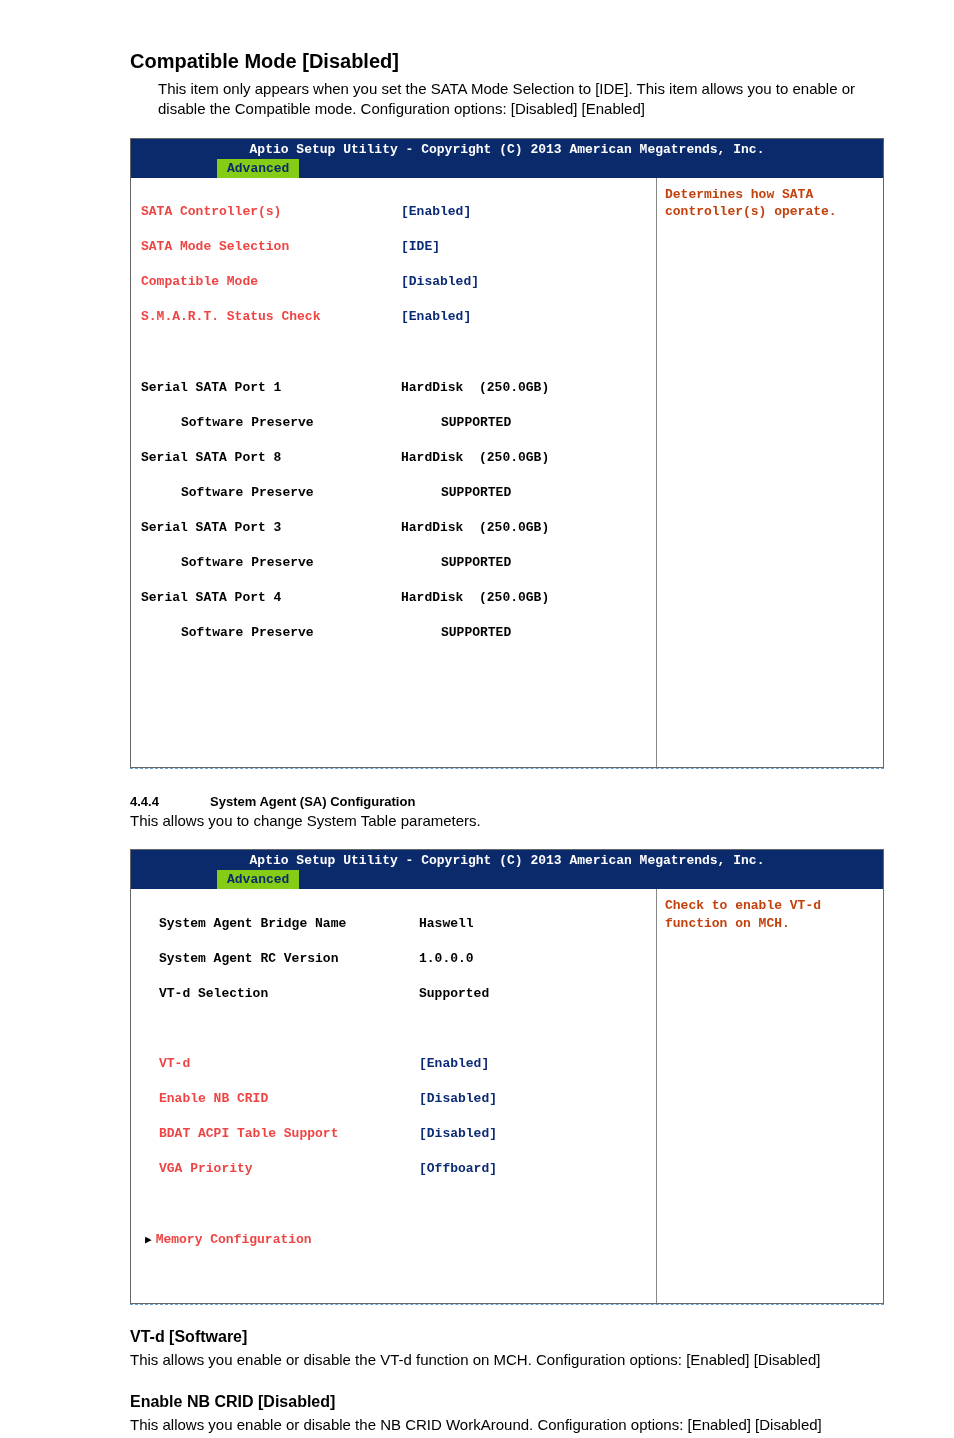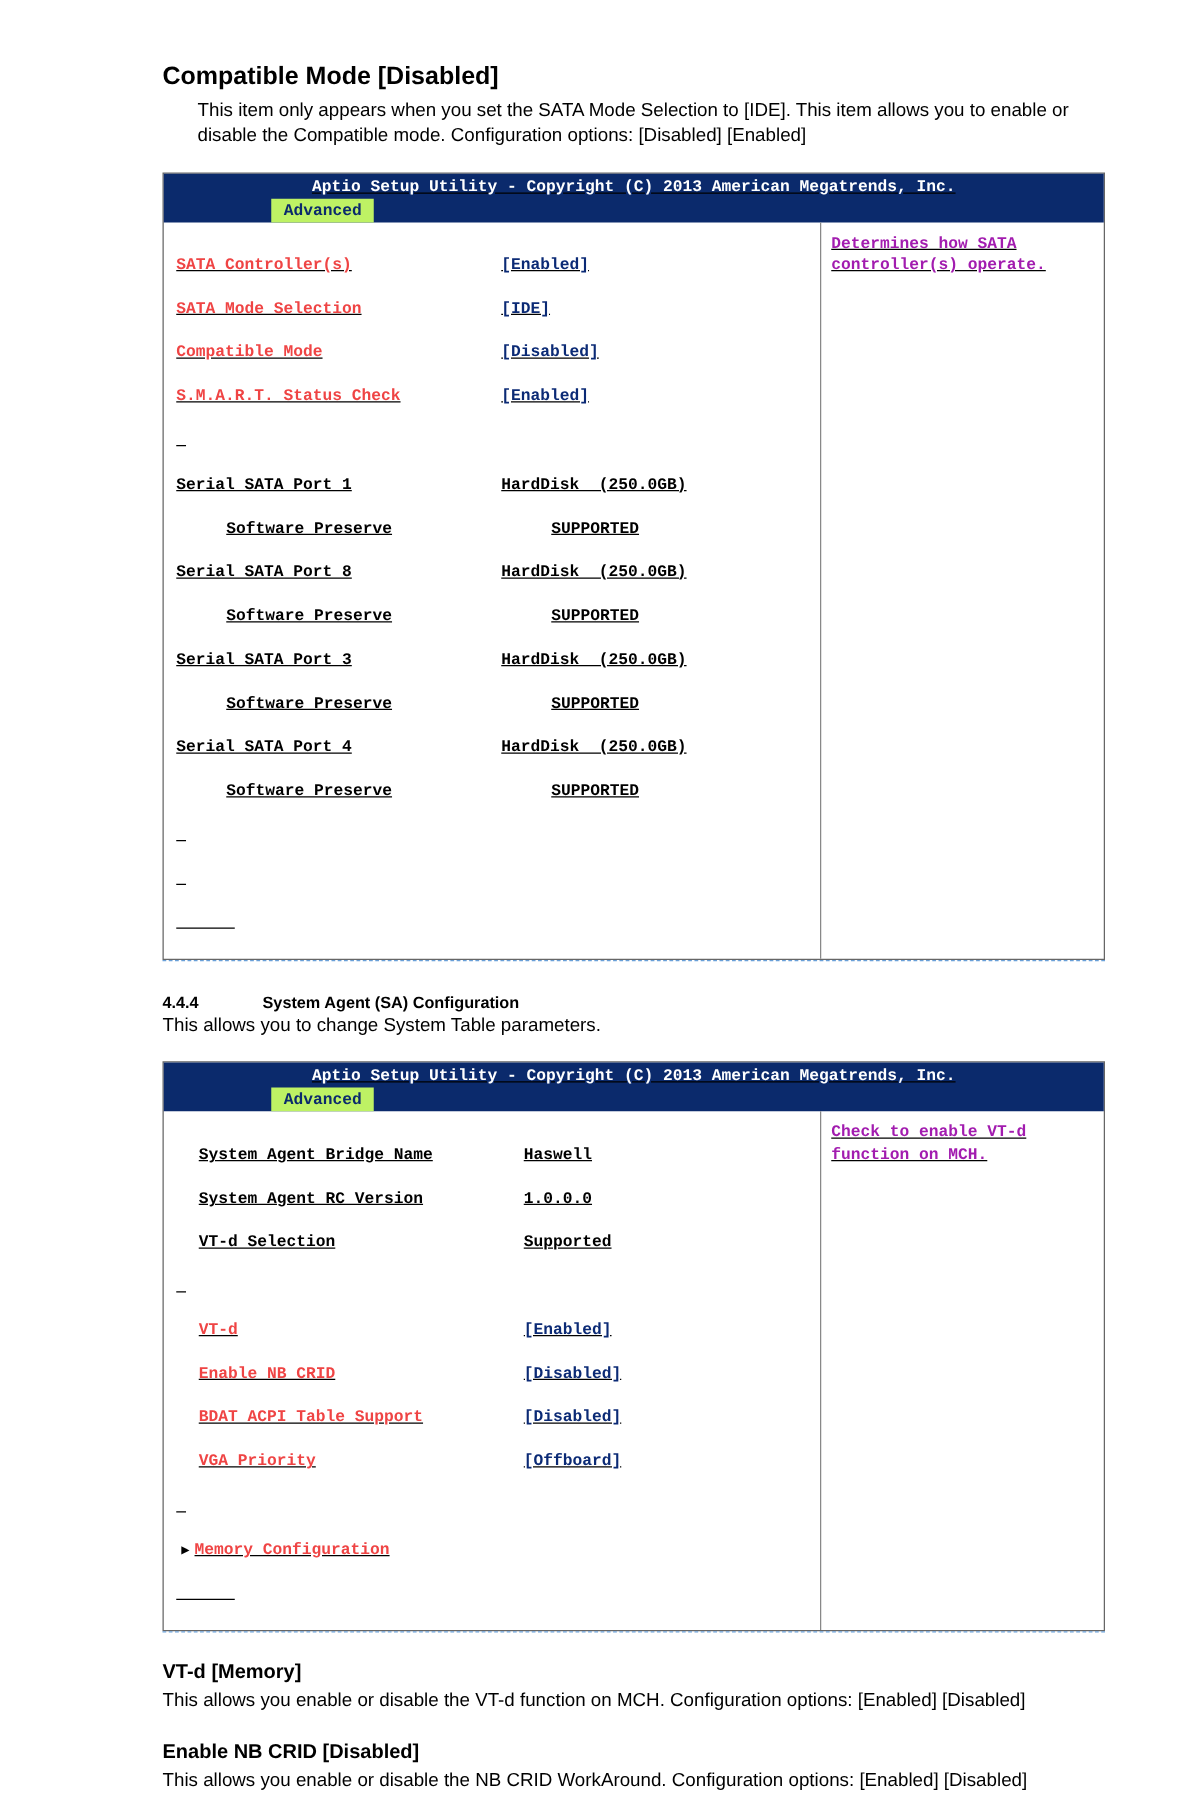--- a/index.html
+++ b/index.html
@@ -27,52 +27,51 @@
   
   .bios {
     margin-top: 18px;
     border: 1px solid #666;
     font-family: "Courier New", monospace;
     font-size: 13px;
     font-weight: bold;
     background: #fff;
     display: flex;
     flex-direction: column;
-    text-decoration: underline;
   }
   .bios-header {
     background: #0b2a6c;
     color: #fff;
     padding: 3px 6px 0 6px;
   }
   .bios-header-top {
     text-align: center;
   }
   .bios-tab {
     display: inline-block;
-    background: #bef264;
+    background: #84cc16;
     color: #0b2a6c;
     padding: 2px 10px;
     margin-left: 80px;
     margin-top: 2px;
   }
   .bios-body {
     display: flex;
   }
   .bios-left {
     flex: 1;
     padding: 8px 12px 20px 10px;
     white-space: pre;
     line-height: 1.35;
   }
   .bios-right {
     width: 210px;
     border-left: 1px solid #888;
     padding: 8px 8px 20px 8px;
-    color: #a21caf;
+    color: #c2410c;
     line-height: 1.35;
   }
   .bios-left .row { display:flex; }
   .bios-left .label { width: 260px; }
   .bios-left .val-blue { color: #0b2a75; }
   .bios-left .lbl-blue { color:#ef4444; }
   .bios-left .black { color:#000; }
   .bios-left .sub { padding-left: 40px; }
   .bios-left .arrow::before { content:"\25B6"; color:#000; font-size:11px; margin-right:4px; margin-left:-14px; display:inline-block; }
   .dashcut {
@@ -150,19 +149,19 @@
 <div class="row"><span class="label lbl-blue" style="padding-left:18px">BDAT ACPI Table Support</span><span class="val-blue">[Disabled]</span></div>
 <div class="row"><span class="label lbl-blue" style="padding-left:18px">VGA Priority</span><span class="val-blue">[Offboard]</span></div>
 <div class="row">&nbsp;</div>
 <div class="row"><span class="label lbl-blue arrow" style="padding-left:18px">Memory Configuration</span></div>
       </div>
       <div class="bios-right">Check to enable VT-d function on MCH.</div>
     </div>
   </div>
   <hr class="dashcut">
 
-  <h3 class="subhead">VT-d [Memory]</h3>
+  <h3 class="subhead">VT-d [Software]</h3>
   <p class="plainpara">This allows you enable or disable the VT-d function on MCH. Configuration options: [Enabled] [Disabled]</p>
 
   <h3 class="subhead">Enable NB CRID [Disabled]</h3>
   <p class="plainpara">This allows you enable or disable the NB CRID WorkAround. Configuration options: [Enabled] [Disabled]</p>
 
 </div>
 
 </body></html>

